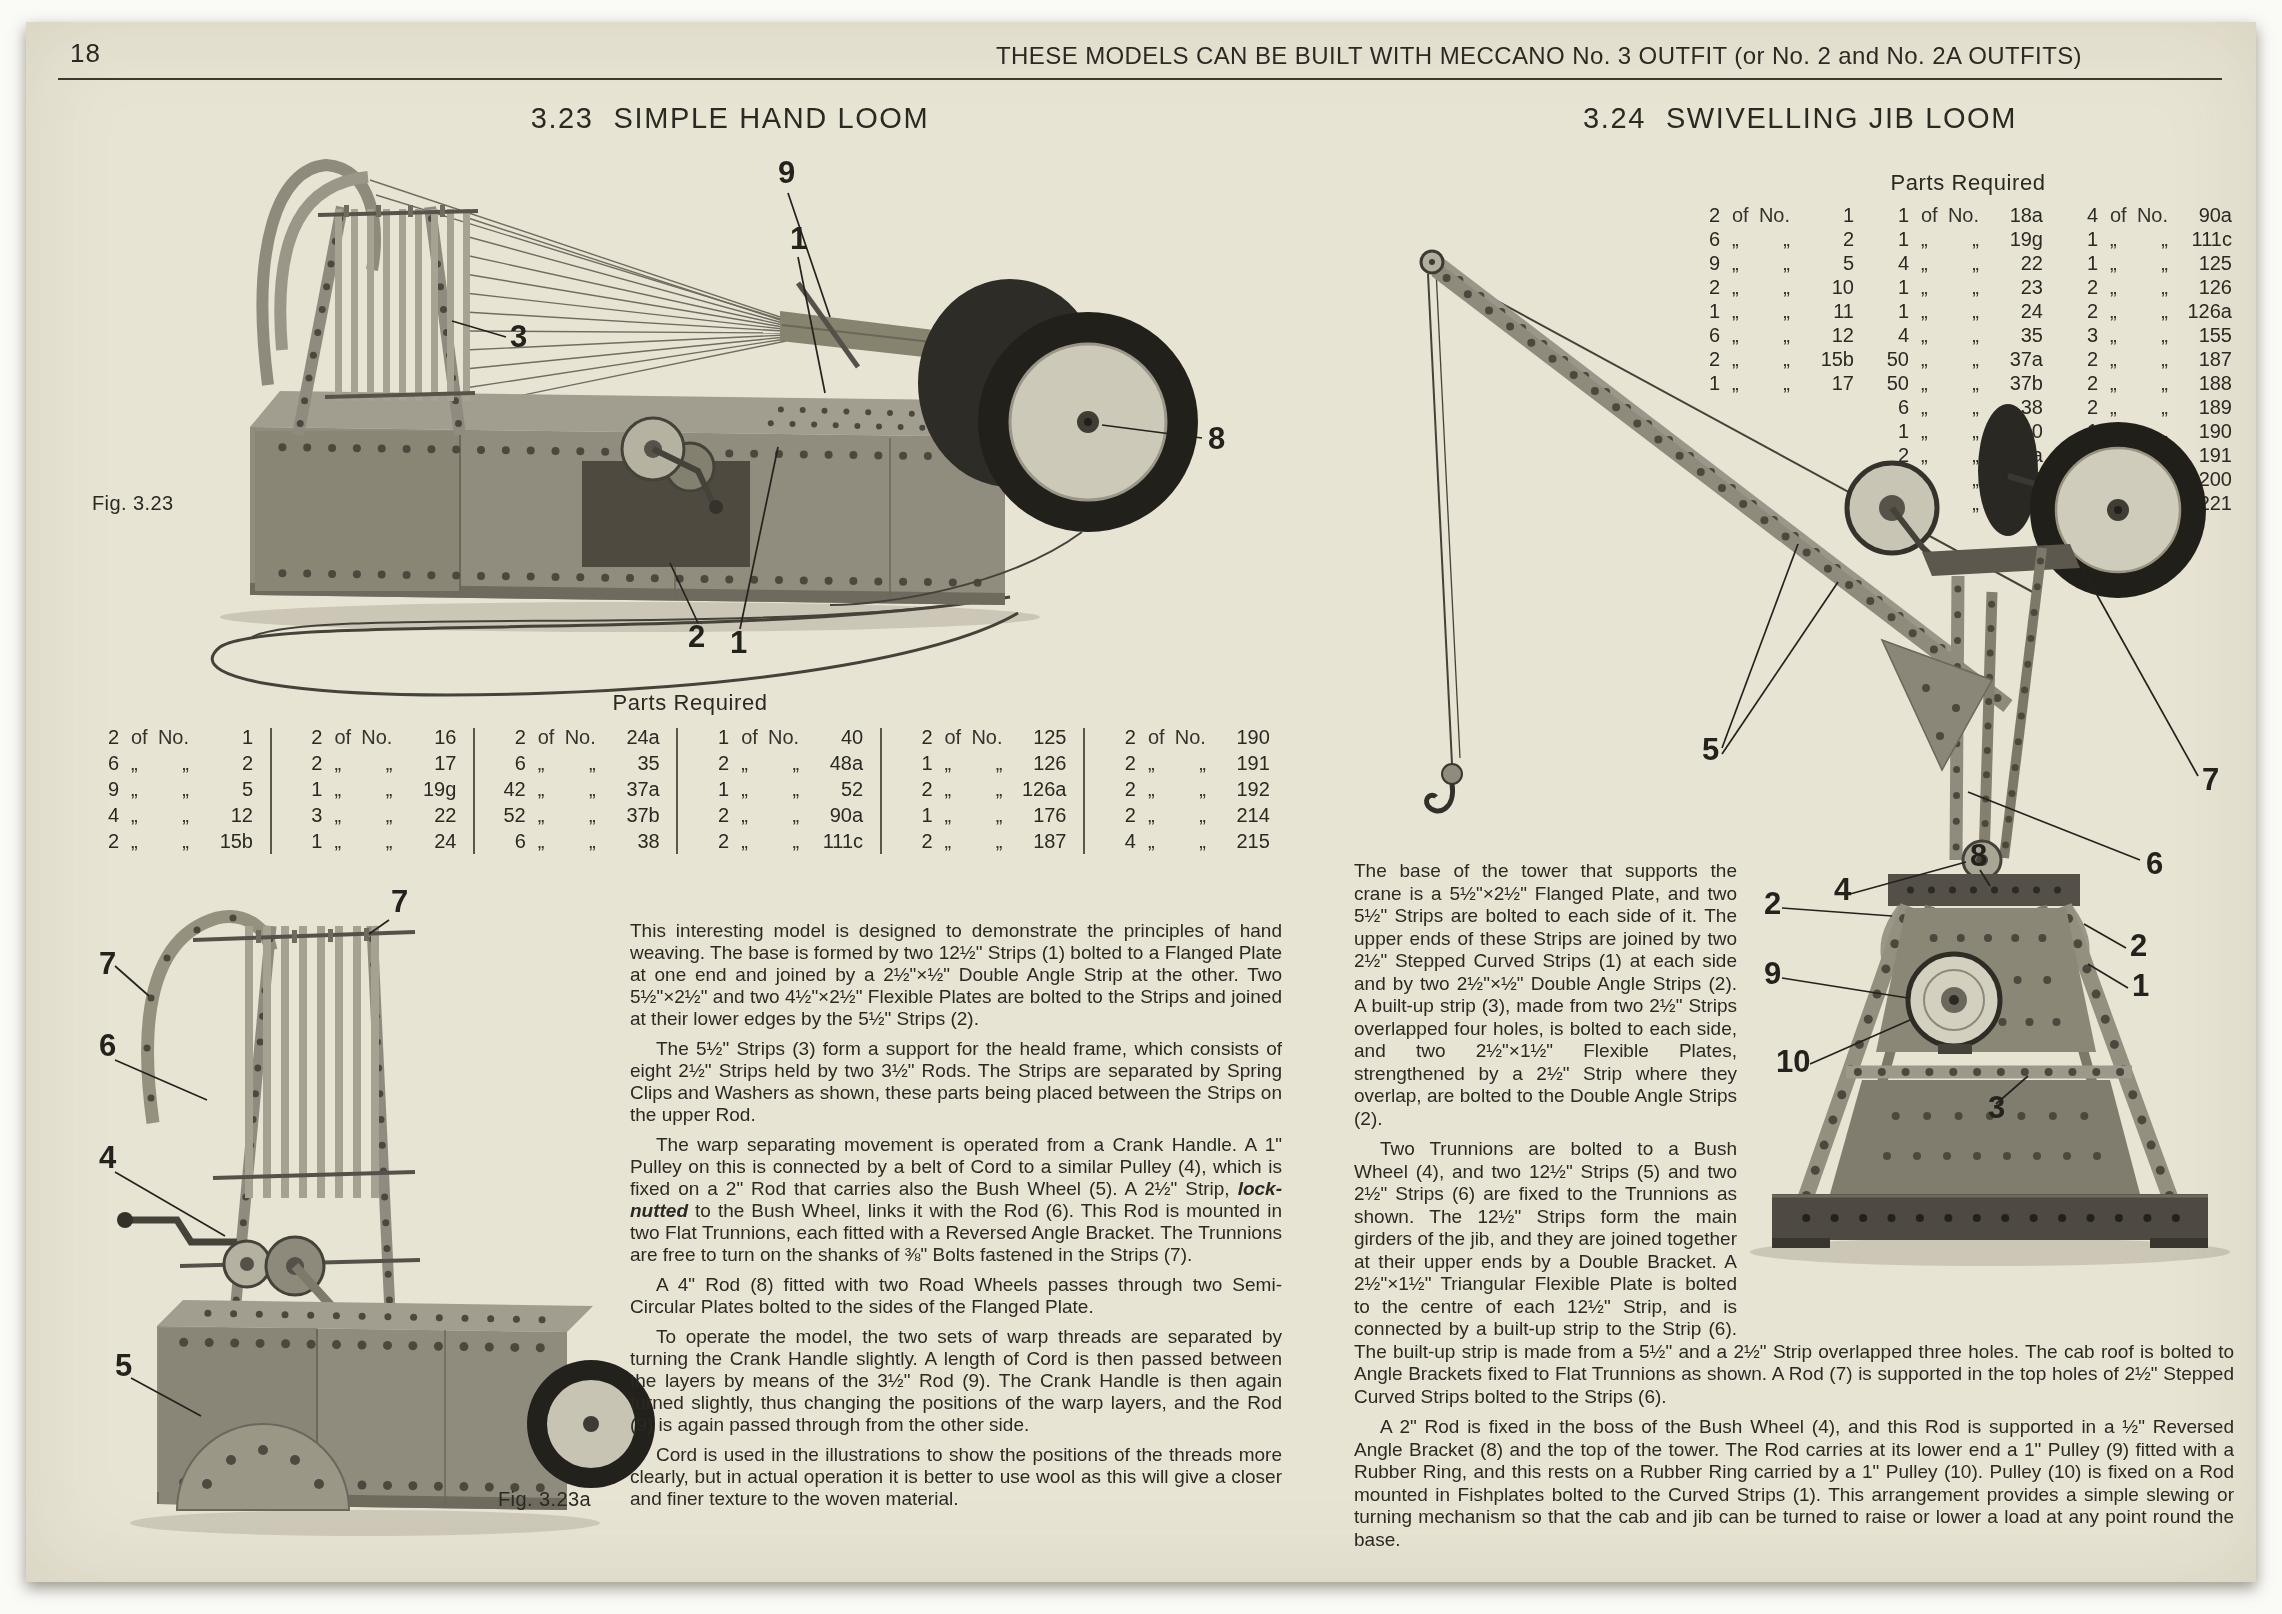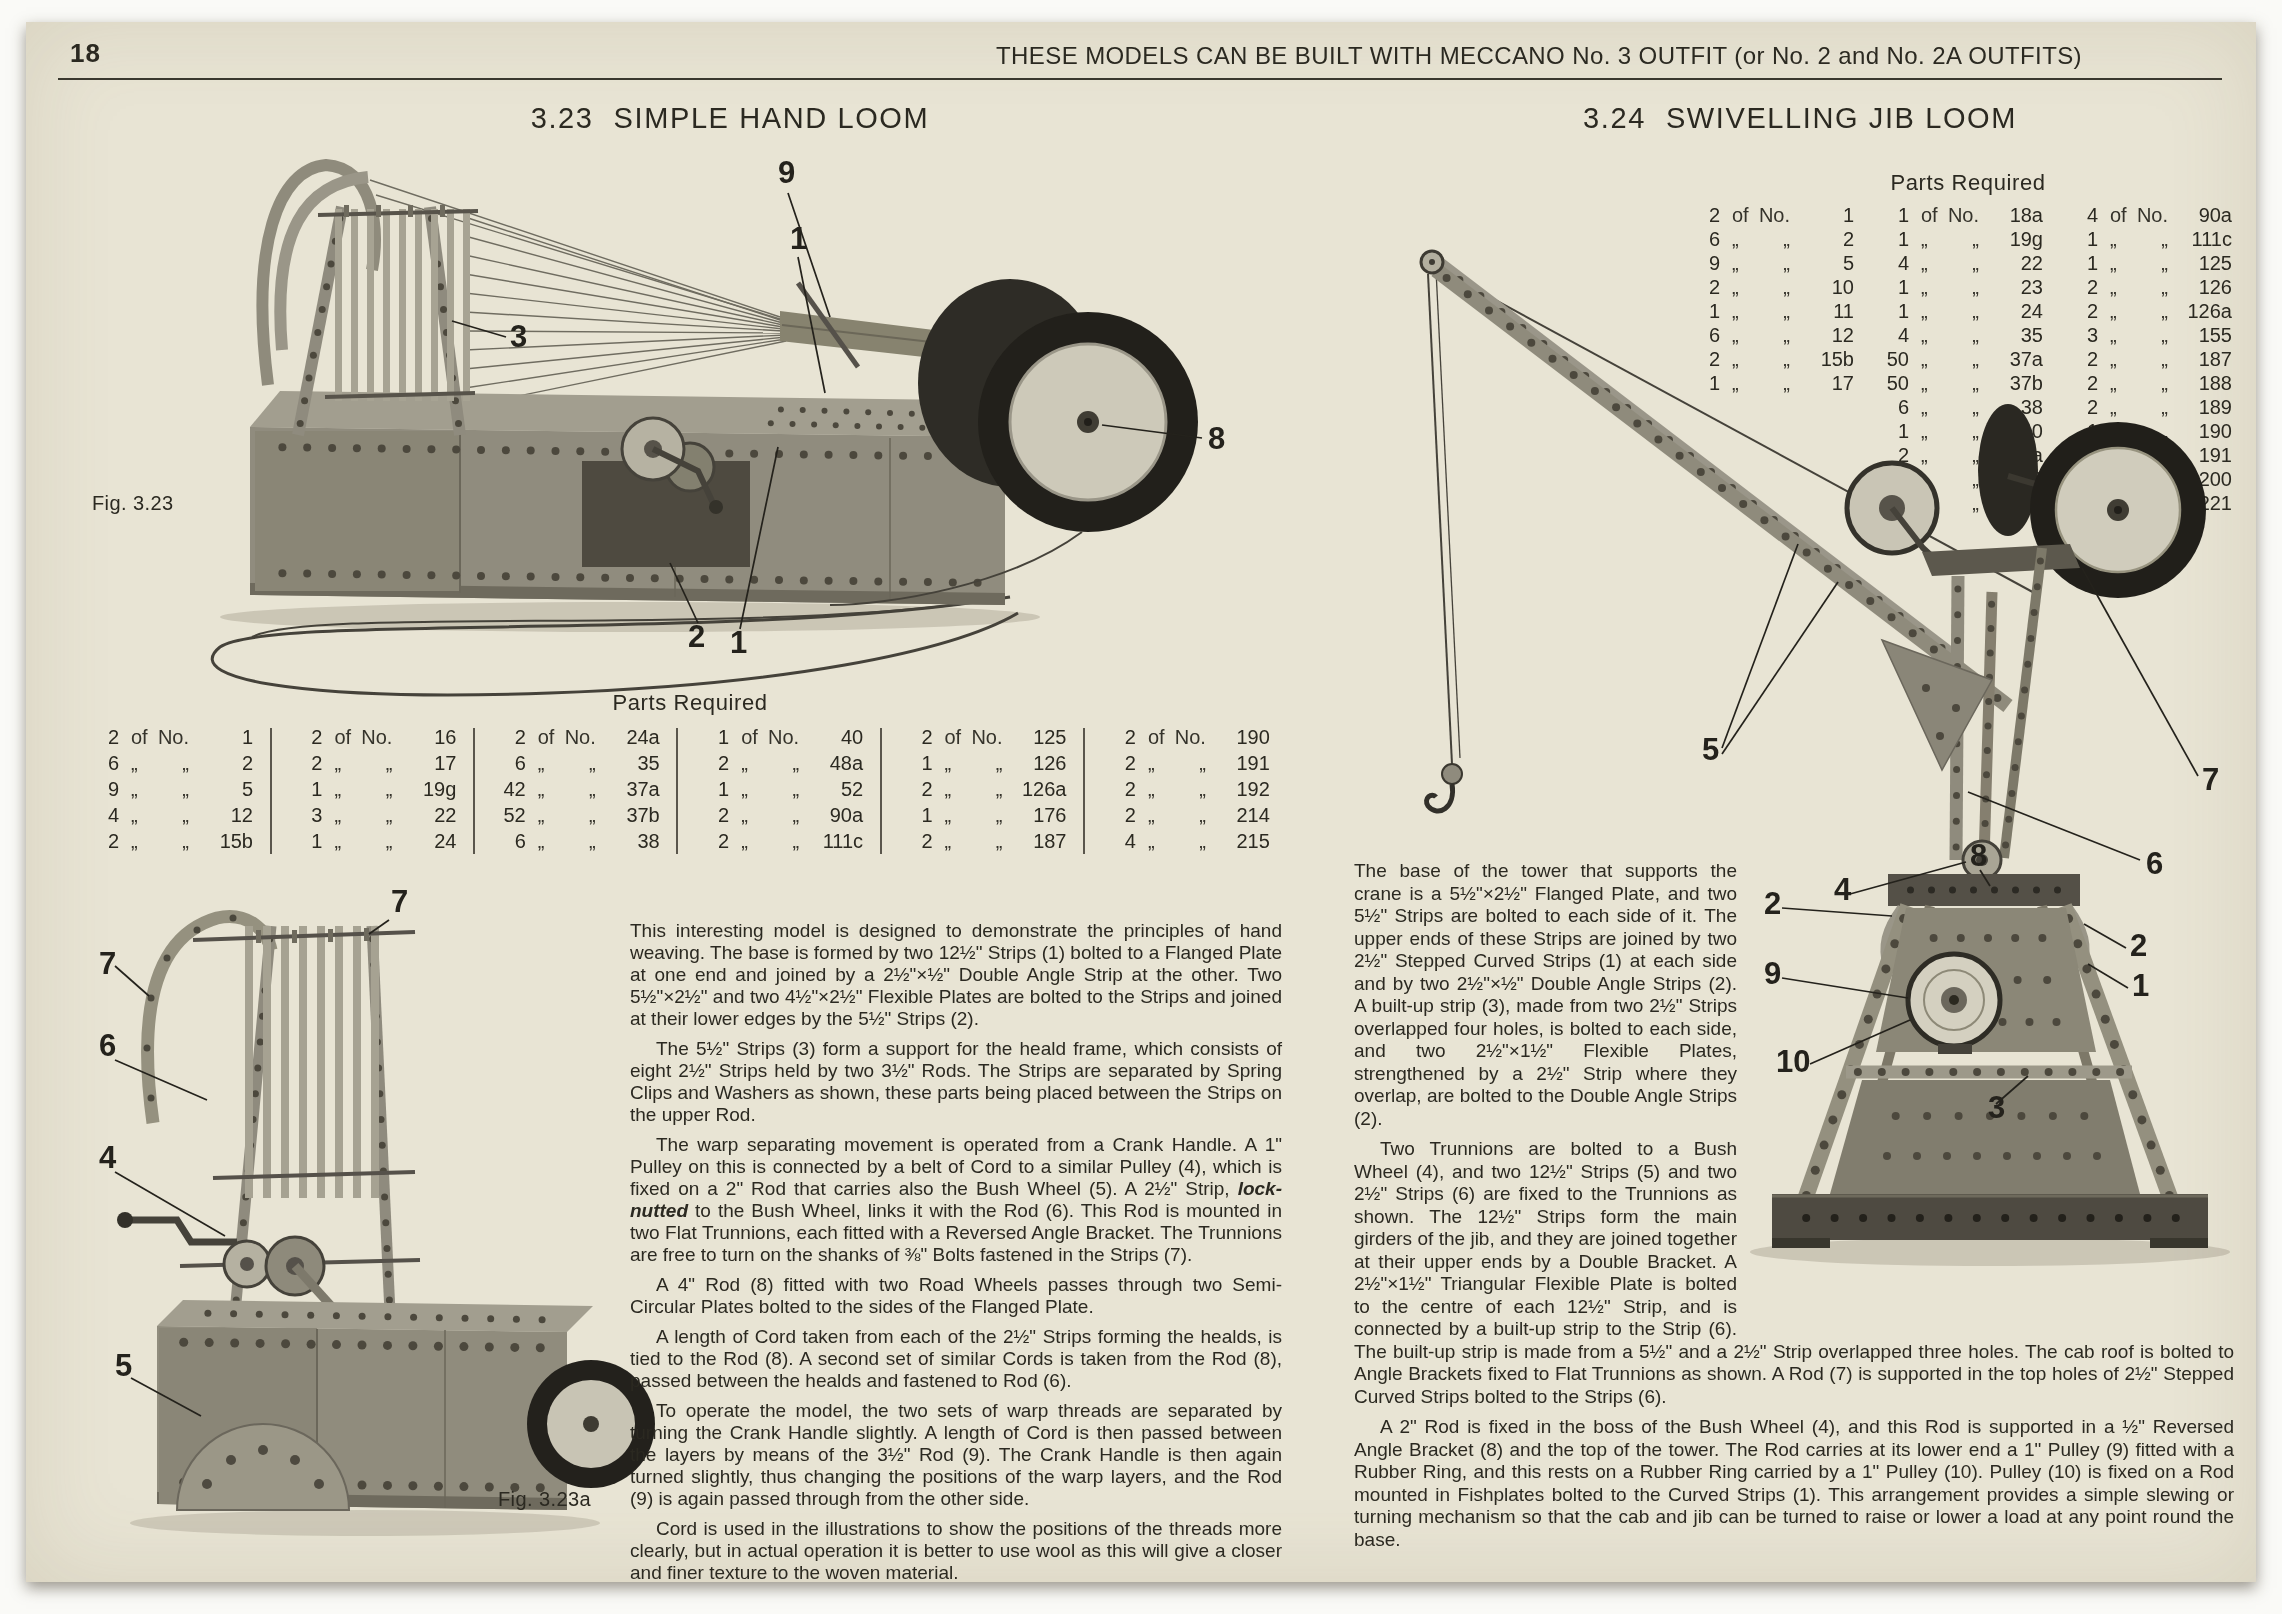--- a/index.html
+++ b/index.html
@@ -8,21 +8,21 @@
     background:#fafaf7;color:#2b2921;
     font-family:"Liberation Sans","DejaVu Sans",sans-serif;
   }
   .paper{
     position:absolute;left:26px;top:22px;width:2230px;height:1560px;
     background:radial-gradient(ellipse at 48% 42%, #eeeadب 0%, #e8e4d4 55%, #ddd8c5 100%);
     background-color:#e8e4d4;
     box-shadow:0 6px 14px rgba(60,52,35,.5), inset 0 0 90px rgba(120,105,70,.14);
   }
   .abs{position:absolute}
-  .pagenum{left:70px;top:38px;font-size:26px;font-weight:bold;letter-spacing:1px}
+  .pagenum{left:70px;top:38px;font-size:26px;font-weight:normal;letter-spacing:1px}
   .header{left:200px;width:1882px;top:42px;text-align:right;font-size:24px;letter-spacing:.4px}
   .hrule{left:58px;width:2164px;top:78px;height:2px;background:#3a382f}
   .sec-title{font-size:29px;font-weight:normal;letter-spacing:1.6px;text-align:center;white-space:nowrap}
   .sec-title .num{margin-right:20px}
   .parts-title{font-size:22px;letter-spacing:.6px;text-align:center}
   .fig-caption{font-size:20px;letter-spacing:.4px}
   .parts{display:flex;justify-content:space-between;font-size:20px}
   .pcol{display:flex;flex-direction:column}
   .prow{display:flex;align-items:baseline;height:26px}
   .parts-r .prow{height:24px}
@@ -696,21 +696,20 @@
   </g>
 </svg>
 
 <div class="abs fig-caption" style="left:498px;top:1488px">Fig. 3.23a</div>
 
 <div class="abs bodytext text-loom" style="left:622px;top:912px;width:668px" id="text-loom">
     <p>This interesting model is designed to demonstrate the principles of hand weaving. The base is formed by two 12½" Strips (1) bolted to a Flanged Plate at one end and joined by a 2½"×½" Double Angle Strip at the other. Two 5½"×2½" and two 4½"×2½" Flexible Plates are bolted to the Strips and joined at their lower edges by the 5½" Strips (2).</p>
     <p>The 5½" Strips (3) form a support for the heald frame, which consists of eight 2½" Strips held by two 3½" Rods. The Strips are separated by Spring Clips and Washers as shown, these parts being placed between the Strips on the upper Rod.</p>
     <p>The warp separating movement is operated from a Crank Handle. A 1" Pulley on this is connected by a belt of Cord to a similar Pulley (4), which is fixed on a 2" Rod that carries also the Bush Wheel (5). A 2½" Strip, <b><i>lock-nutted</i></b> to the Bush Wheel, links it with the Rod (6). This Rod is mounted in two Flat Trunnions, each fitted with a Reversed Angle Bracket. The Trunnions are free to turn on the shanks of ⅜" Bolts fastened in the Strips (7).</p>
     <p>A 4" Rod (8) fitted with two Road Wheels passes through two Semi-Circular Plates bolted to the sides of the Flanged Plate.</p>
-    <p>A length of Cord taken from each of the 2½" Strips forming the healds, is tied to the Rod (8). A second set of similar Cords is taken from the Rod (8), passed between the healds and fastened to Rod (6).</p>
     <p>To operate the model, the two sets of warp threads are separated by turning the Crank Handle slightly. A length of Cord is then passed between the layers by means of the 3½" Rod (9). The Crank Handle is then again turned slightly, thus changing the positions of the warp layers, and the Rod (9) is again passed through from the other side.</p>
     <p>Cord is used in the illustrations to show the positions of the threads more clearly, but in actual operation it is better to use wool as this will give a closer and finer texture to the woven material.</p>
   </div>
 
 <div class="abs sec-title" style="left:1400px;top:102px;width:800px">
   <span class="num">3.24</span><span>SWIVELLING JIB LOOM</span>
 </div>
 
 <div class="abs parts-title" style="left:1768px;top:170px;width:400px">Parts Required</div>
 <div class="abs parts parts-r" style="left:1686px;top:204px;width:546px" id="parts-crane">

